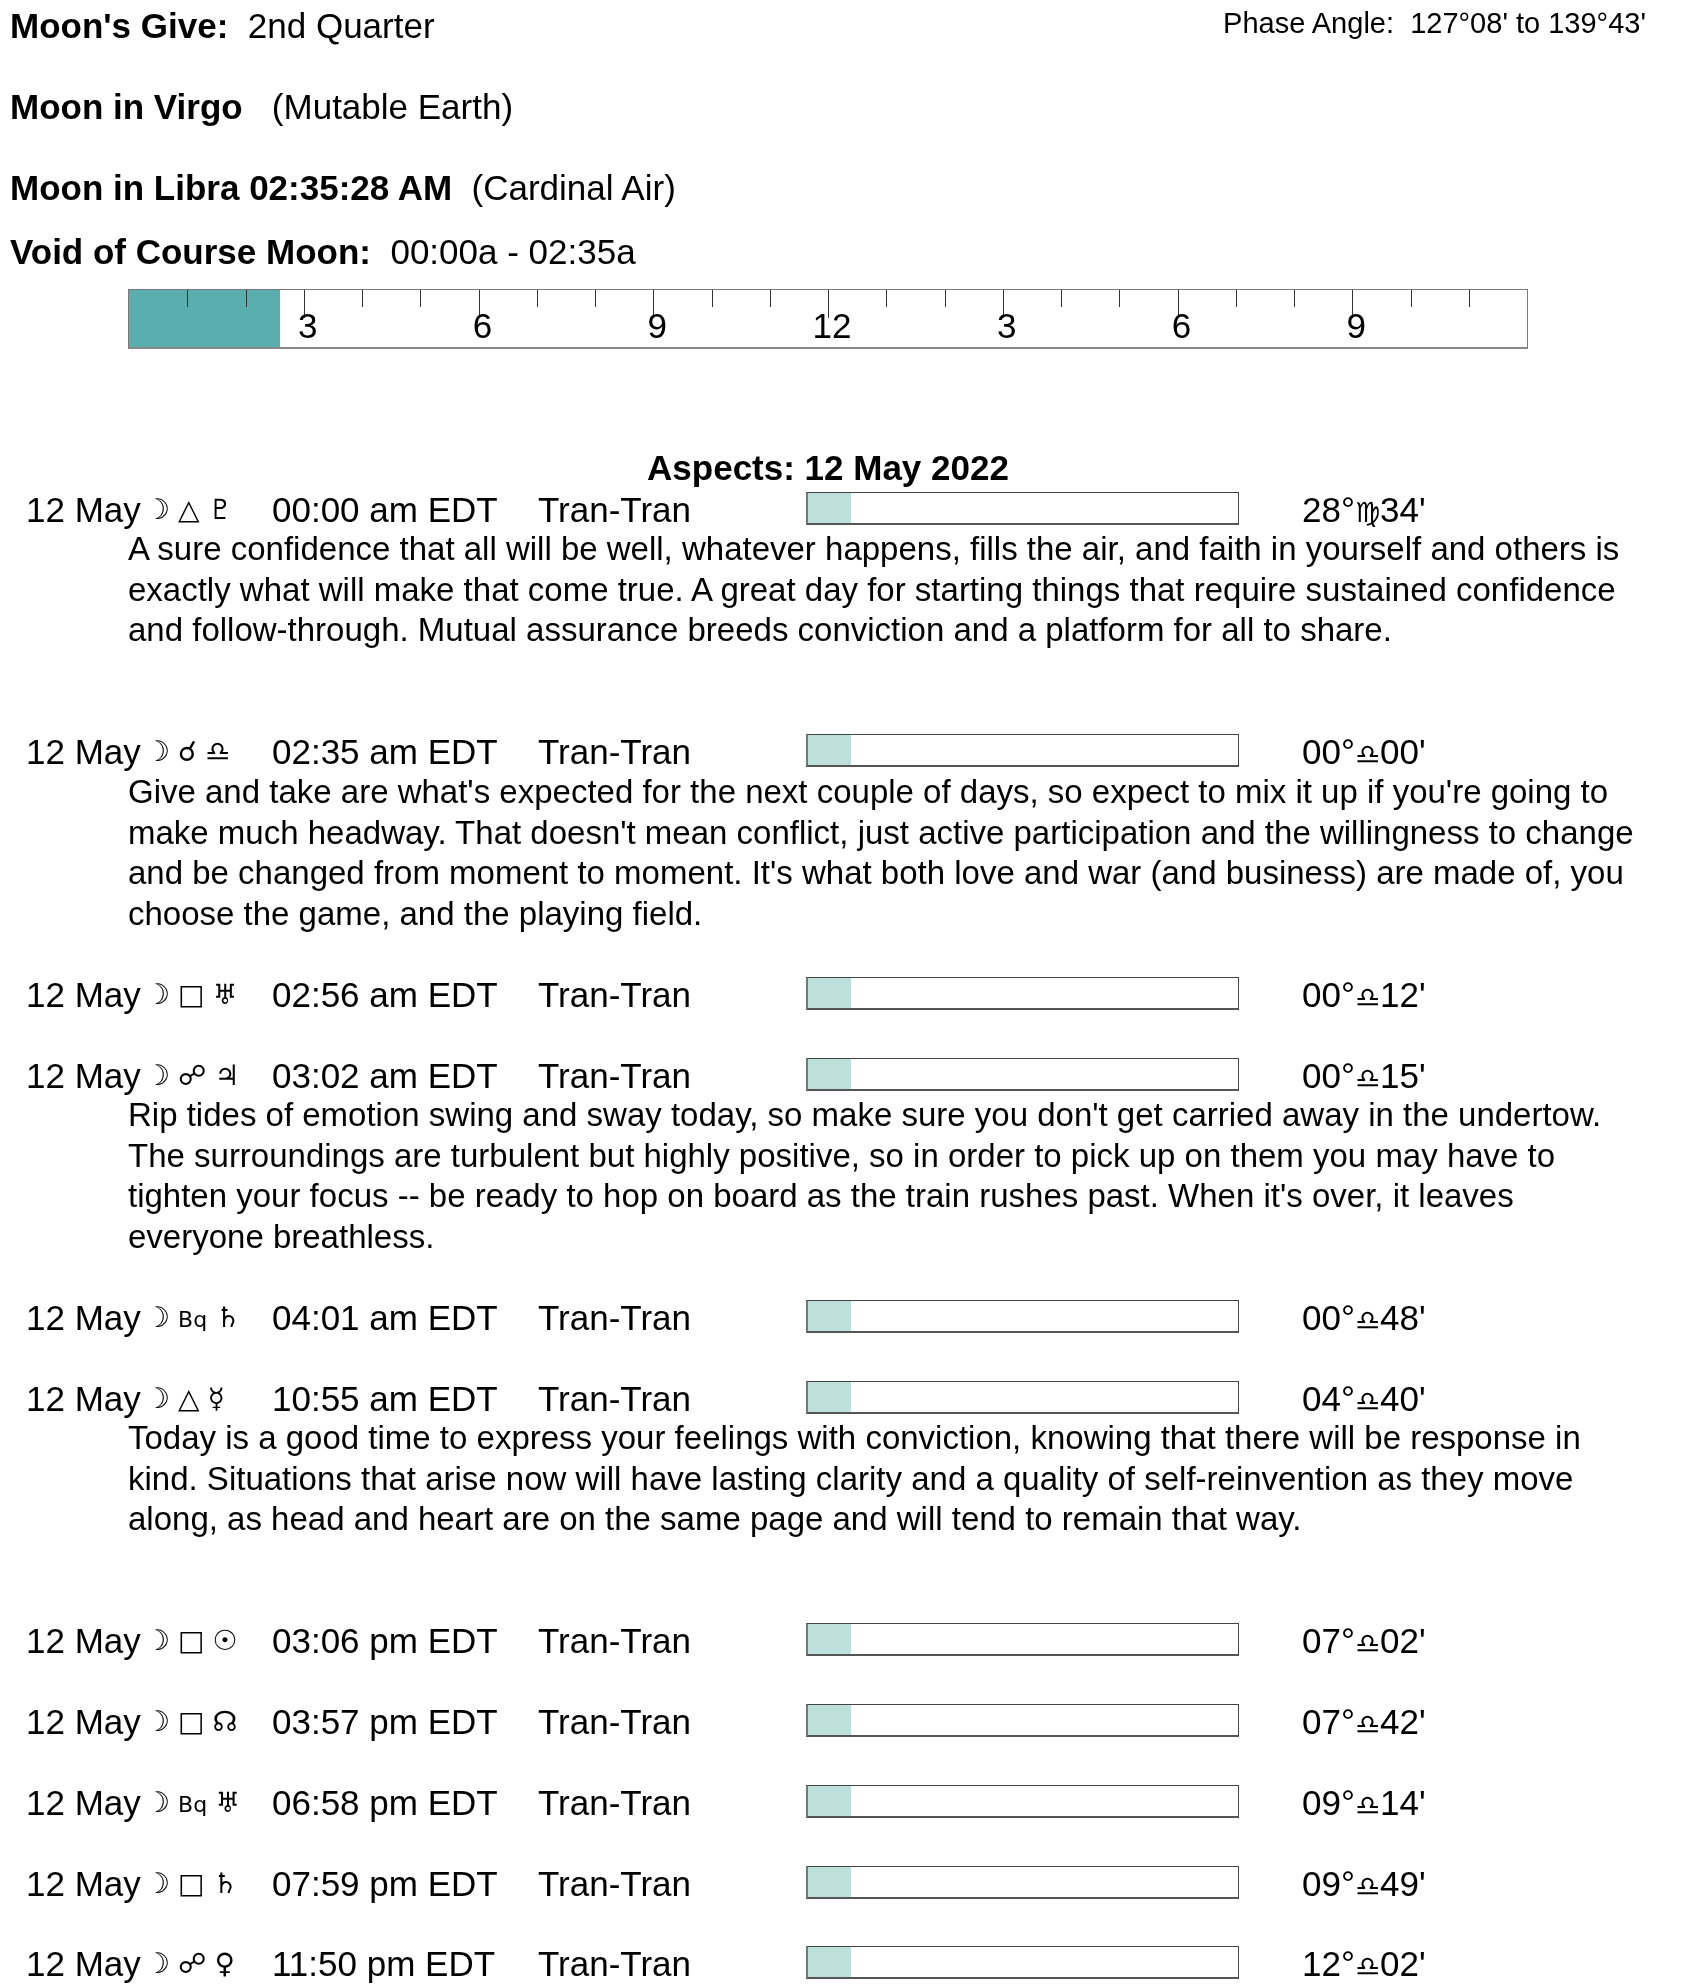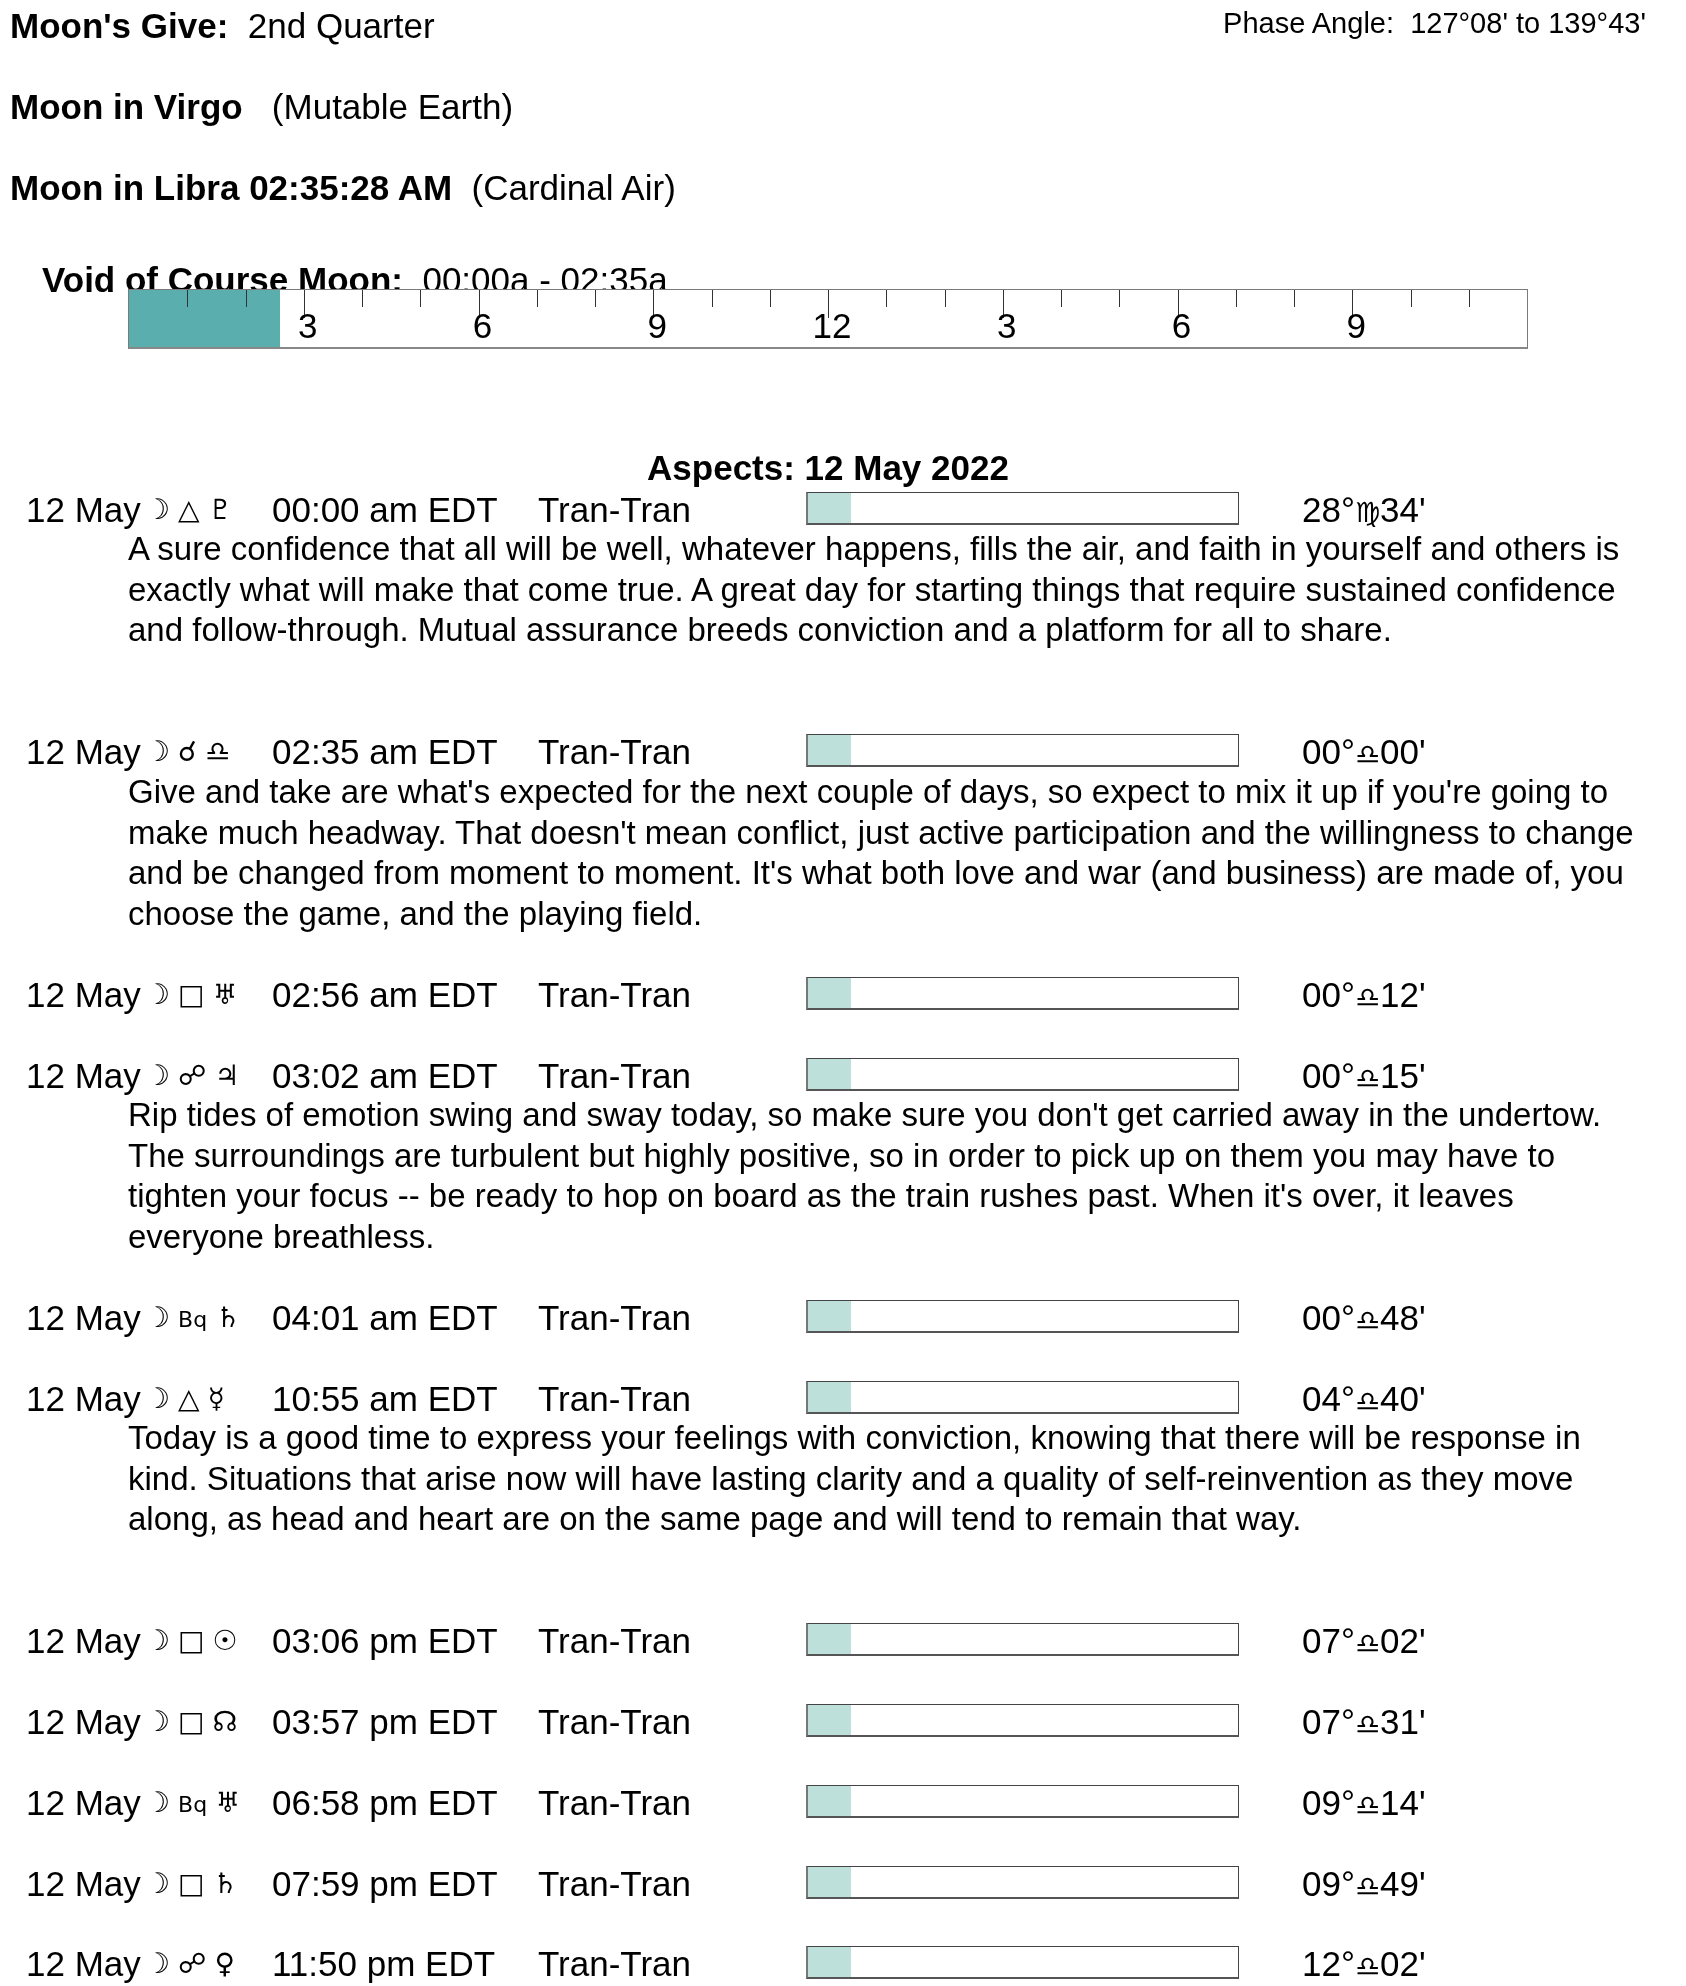--- a/index.html
+++ b/index.html
@@ -48,21 +48,21 @@
   <span>127°08' to 139°43'</span>
 </div>
 <div class="abs hdr" style="top:87px;">
   <span class="b">Moon in Virgo</span>&nbsp;&nbsp;
   <span>(Mutable Earth)</span>
 </div>
 <div class="abs hdr" style="top:168px;">
   <span class="b">Moon in Libra 02:35:28 AM</span>&nbsp;
   <span>(Cardinal Air)</span>
 </div>
-<div class="abs hdr" style="top:260px;margin-left:32px;">
+<div class="abs hdr" style="top:232px;">
   <span class="b">Void of Course Moon:</span>&nbsp;
   <span>00:00a -  02:35a</span>
 </div>
 
 <div id="timeline">
   <div class="fill" style="width: 150.867px; left: 0px; background: rgb(90, 175, 174);"></div>
 <div class="tick" style="left: 58.25px; height: 17px;"></div>
     <div class="tick" style="left: 116.5px; height: 17px;"></div>
     <div class="tick" style="left: 174.75px; height: 28px;"></div>
     <div class="tick" style="left: 233px; height: 17px;"></div>
@@ -171,21 +171,21 @@
       <span class="pos"><span>07°</span><span class="sign">♎</span><span>02'</span></span>
     </div>
     <div class="row" style="top: 1701px;">
       <span class="date">12 May</span>
       <span class="glyphs"><span>☽</span><span class="">□</span><span>☊</span></span>
       <span class="time">03:57 pm EDT</span>
       <span class="kind">Tran-Tran</span>
       <div class="bar">
         <div class="bfill" style="width: 10%; background: rgb(189, 224, 218);"></div>
       </div>
-      <span class="pos"><span>07°</span><span class="sign">♎</span><span>31'</span></span>
+      <span class="pos"><span>07°</span><span class="sign">♎</span><span>42'</span></span>
     </div>
     <div class="row" style="top: 1782px;">
       <span class="date">12 May</span>
       <span class="glyphs"><span>☽</span><span class="small">Bq</span><span>♅</span></span>
       <span class="time">06:58 pm EDT</span>
       <span class="kind">Tran-Tran</span>
       <div class="bar">
         <div class="bfill" style="width: 10%; background: rgb(189, 224, 218);"></div>
       </div>
       <span class="pos"><span>09°</span><span class="sign">♎</span><span>14'</span></span>

